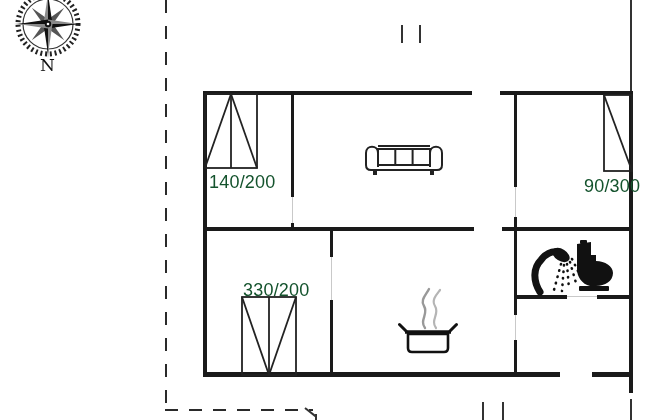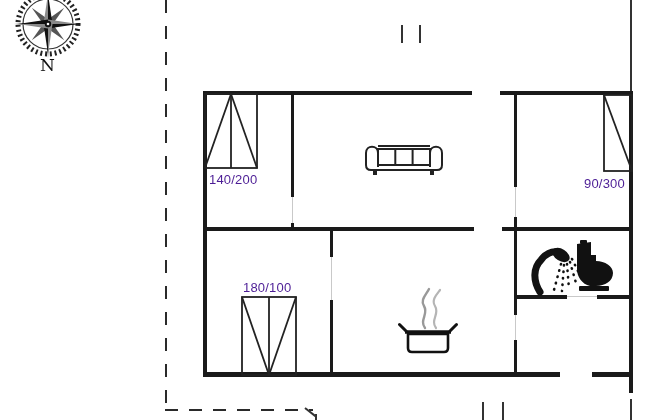--- a/index.html
+++ b/index.html
@@ -3,21 +3,21 @@
 <meta charset="utf-8">
 <style>
   html,body{margin:0;padding:0;background:#fff;}
   .stage{position:relative;width:650px;height:420px;background:#ffffff;overflow:hidden;
          font-family:"Liberation Sans", sans-serif;}
   .w{position:absolute;background:#1a1a1a;}
   .door{position:absolute;background:#c9c9c9;}
   .dashv{position:absolute;background:repeating-linear-gradient(to bottom,#2a2a2a 0 13px,transparent 13px 26px);}
   .dashh{position:absolute;background:repeating-linear-gradient(to right,#2a2a2a 0 13px,transparent 13px 24px);}
   .mark{position:absolute;background:#333;}
-  .lbl{position:absolute;color:#4c1d95;font-size:13px;letter-spacing:0.2px;white-space:nowrap;}
+  .lbl{position:absolute;color:#14532d;font-size:18px;letter-spacing:0.2px;white-space:nowrap;}
   .north{position:absolute;left:40px;top:55px;color:#111;font-family:"DejaVu Serif", serif;font-size:17px;}
   .abs{position:absolute;}
 </style>
 </head>
 <body>
 
 <div class="stage">
 
   <div class="dashv" style="left:165px;top:0;width:2px;height:409px;"></div>
   <div class="dashh" style="left:165px;top:409px;width:148px;height:2px;"></div>
@@ -109,21 +109,21 @@
   <div class="lbl" style="left:209px;top:172px;">140/200</div>
 
   <svg class="abs" style="left:241px;top:296px;" width="56" height="80" viewBox="0 0 56 80">
     <g stroke="#222" stroke-width="1.8" fill="none">
       <rect x="1" y="1" width="54" height="78"></rect>
       <line x1="28" y1="1" x2="28" y2="79"></line>
       <line x1="1" y1="1" x2="28" y2="79"></line>
       <line x1="55" y1="1" x2="28" y2="79"></line>
     </g>
   </svg>
-  <div class="lbl" style="left:243px;top:280px;">180/100</div>
+  <div class="lbl" style="left:243px;top:280px;">330/200</div>
 
   <svg class="abs" style="left:603px;top:94px;" width="30" height="78" viewBox="0 0 30 78">
     <g stroke="#222" stroke-width="1.8" fill="none">
       <rect x="1" y="1" width="28" height="76"></rect>
       <line x1="1" y1="1" x2="29" y2="77"></line>
     </g>
   </svg>
   <div class="lbl" style="left:584px;top:176px;">90/300</div>
 
   <svg class="abs" style="left:364px;top:139px;" width="80" height="40" viewBox="0 0 80 40">

